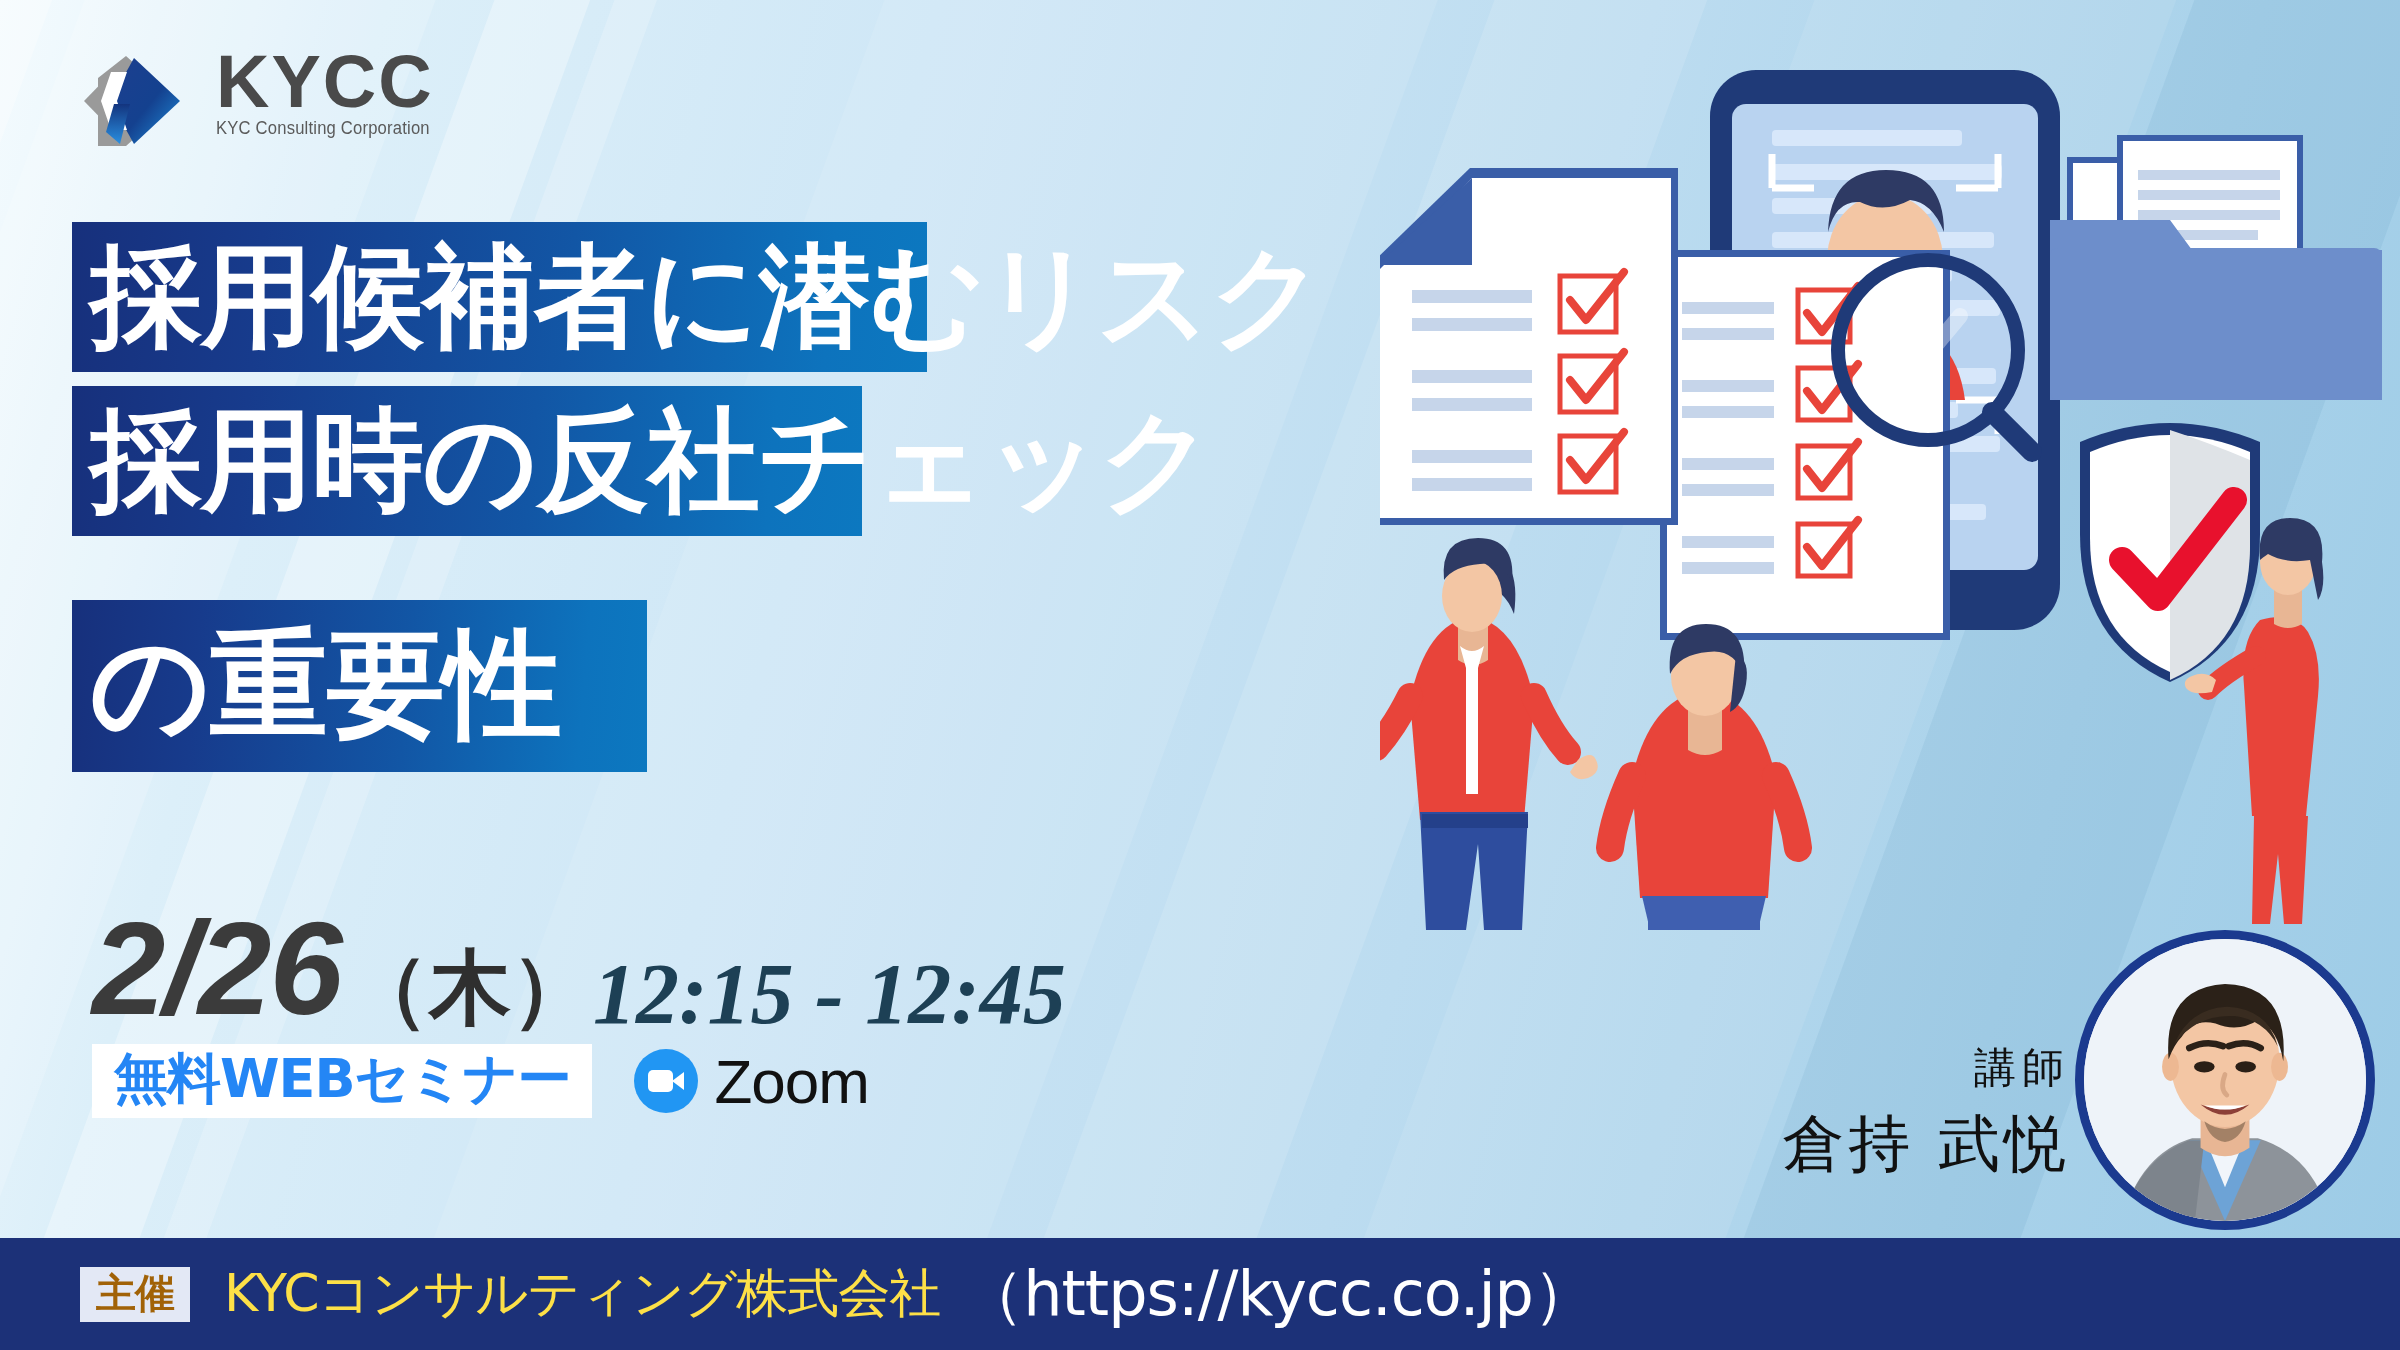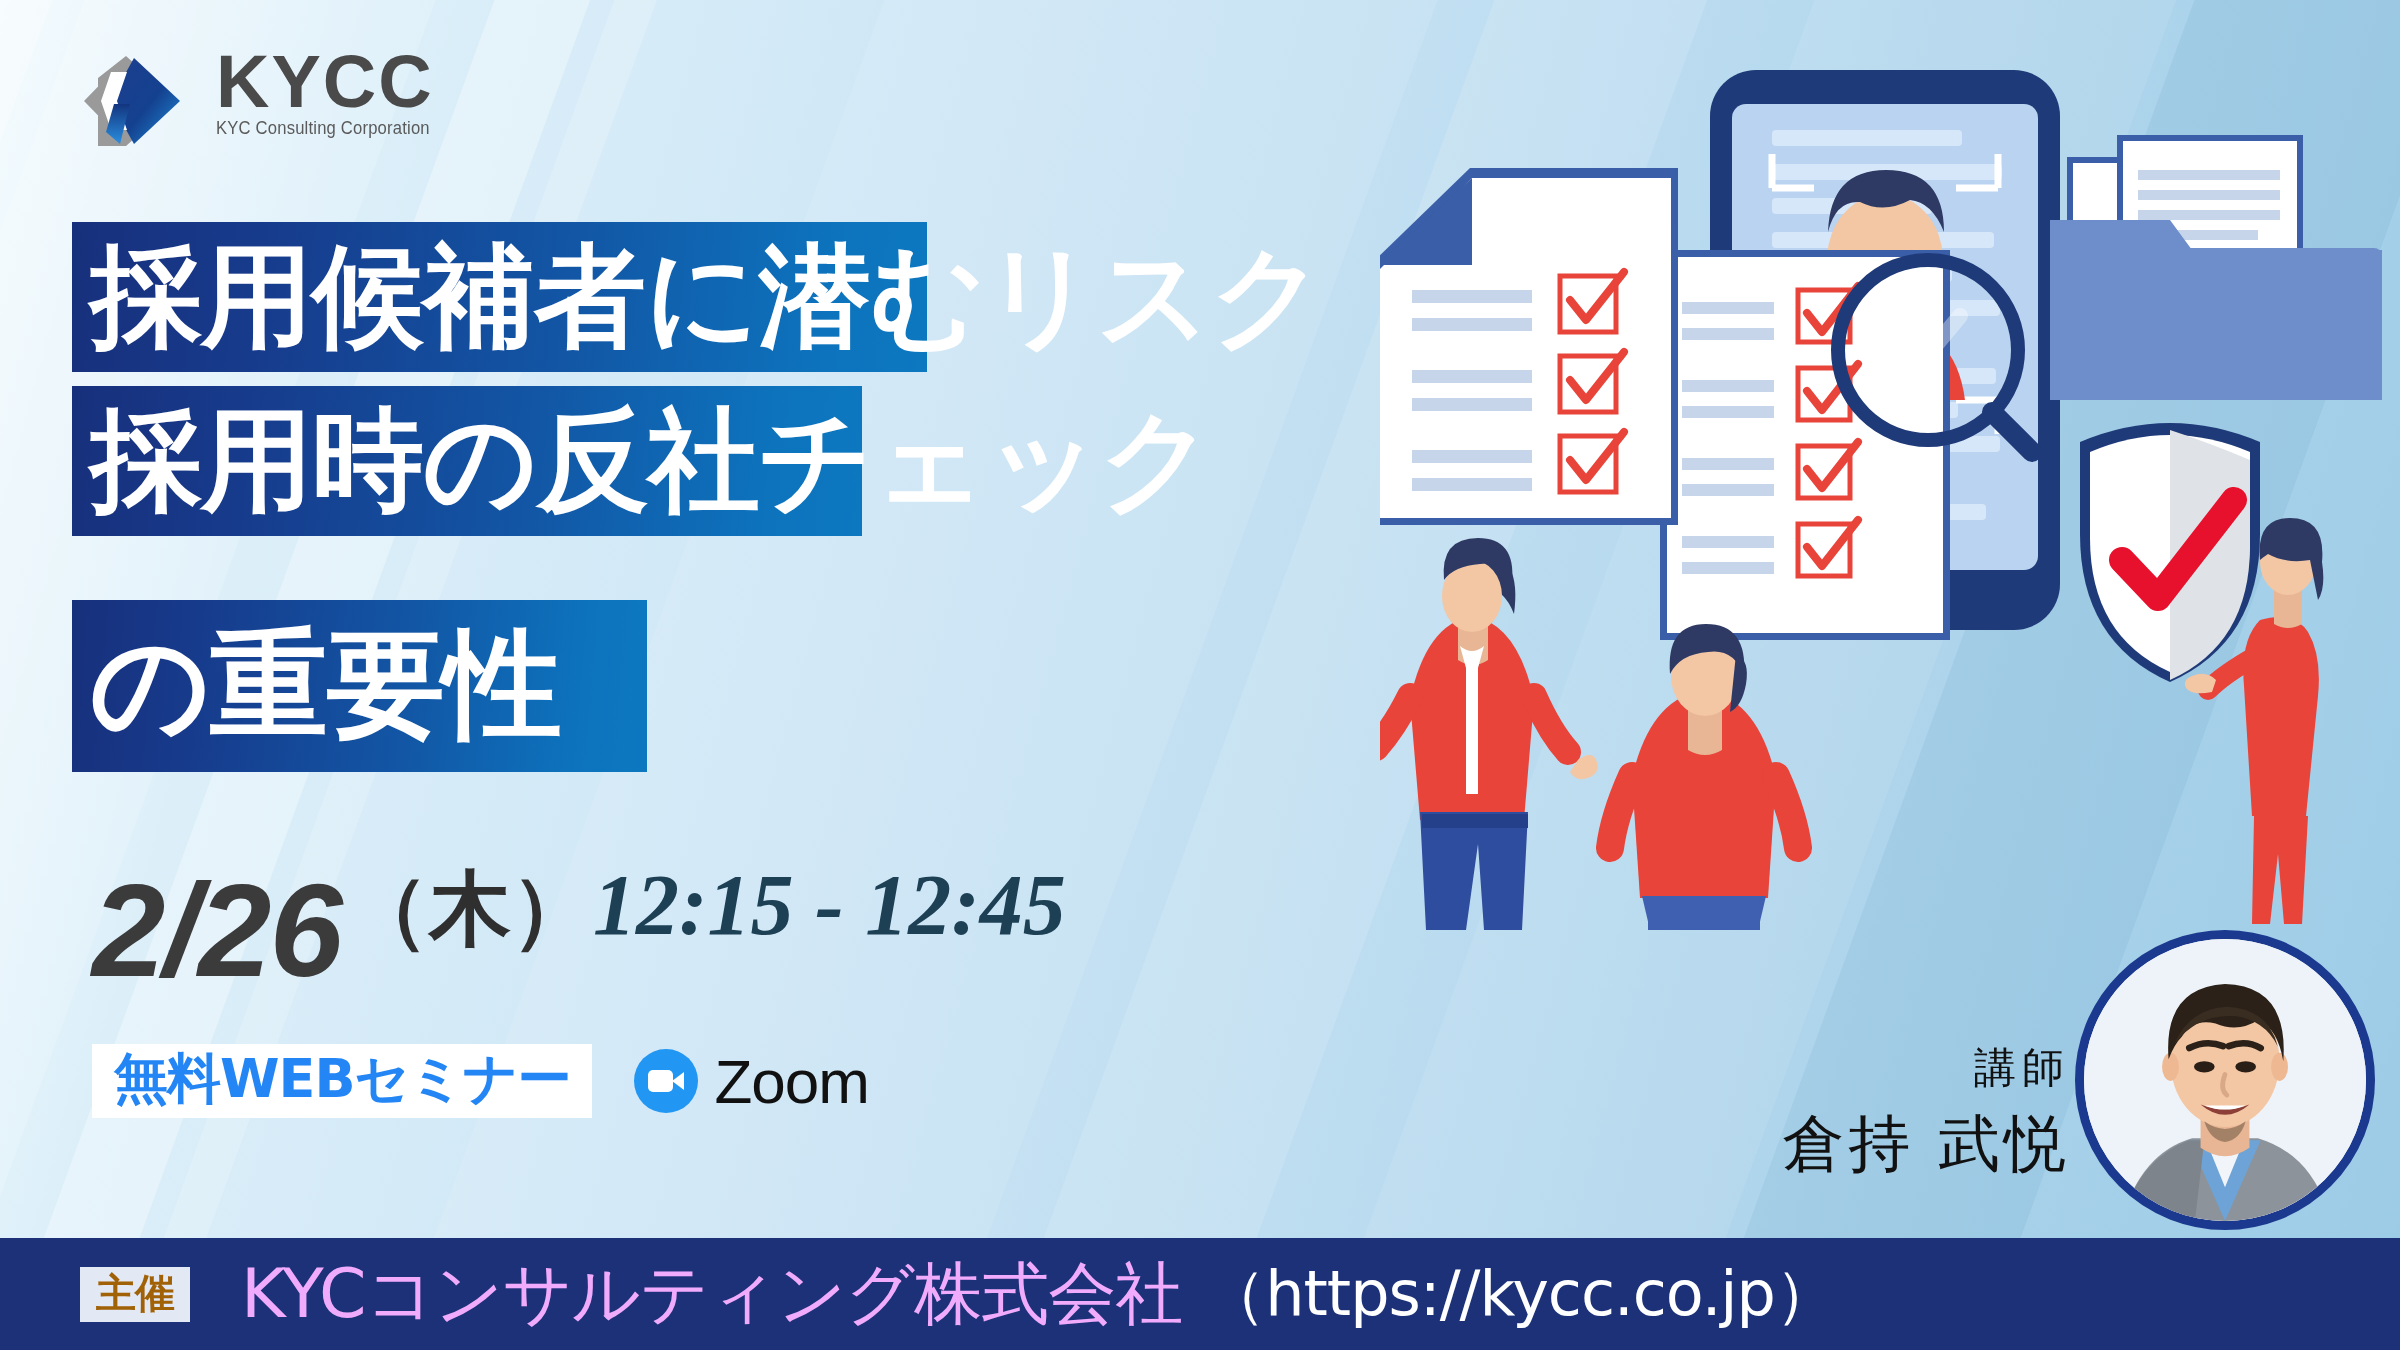--- a/index.html
+++ b/index.html
@@ -42,22 +42,22 @@
                     font-family:"DejaVu Sans","Liberation Sans",sans-serif;
                     letter-spacing:-1px; transform:scaleX(1.0); }
   #tb1 { left:72px; top:222px;  width:855px; height:150px; }
   #tb1 span { font-size:112px; }
   #tb2 { left:72px; top:386px;  width:790px; height:150px; }
   #tb2 span { font-size:112px; }
   #tb3 { left:72px; top:600px;  width:575px; height:172px; }
   #tb3 span { font-size:118px; }
 
   
-  #date-row { position:absolute; left:92px; top:855px; z-index:6;
-              display:flex; align-items:flex-start; }
+  #date-row { position:absolute; left:92px; top:893px; z-index:6;
+              display:flex; align-items:flex-end; }
   #date-main { font-size:132px; font-weight:700; color:#3b3b3b; font-style:italic;
                letter-spacing:-2px; font-family:"Liberation Sans",sans-serif; }
   #date-dow { font-size:82px; font-weight:700; color:#2f2f2f; margin-left:6px;
               font-family:"DejaVu Sans","Liberation Sans",sans-serif; }
   #date-time { font-size:86px; font-weight:700; color:#1d4055; font-style:italic;
                letter-spacing:0px; font-family:Liberation Serif, serif; }
 
   
   #webinar-row { position:absolute; left:92px; top:1044px; z-index:6; display:flex; align-items:center; }
   #free-badge { background:#ffffff; color:#2486f5; font-size:54px; font-weight:700;
@@ -74,21 +74,21 @@
                     border-right:12px solid #fff; }
   #zoom-word { font-size:62px; color:#111; margin-left:16px; letter-spacing:-1px;
                font-family:"Liberation Sans",sans-serif; }
 
   
   #bottom-bar { position:absolute; left:0; bottom:0; width:2400px; height:112px; z-index:7;
                 background:#1c3178; display:flex; align-items:center; padding-left:80px; }
   #host-badge { background:#e3e8f5; color:#a16207; font-size:40px; font-weight:700;
                 padding:6px 16px 9px 16px; line-height:1; letter-spacing:-1px;
                 font-family:"DejaVu Sans","Liberation Sans",sans-serif; }
-  #host-name { color:#f0abfc; font-size:68px; margin-left:51px; letter-spacing:-1px;
+  #host-name { color:#fde047; font-size:52px; margin-left:34px; letter-spacing:-1px;
                font-family:"DejaVu Sans","Liberation Sans",sans-serif; }
   #host-url { color:#fff; font-size:62px; margin-left:22px; letter-spacing:-1px;
               font-family:"DejaVu Sans","Liberation Sans",sans-serif; }
 
   
   #speaker { position:absolute; right:330px; top:1040px; z-index:6; text-align:right;margin-left:24px; }
   #speaker-label { font-size:42px; color:#111; letter-spacing:6px;
                    font-family:"DejaVu Sans","Liberation Sans",sans-serif; }
   #speaker-name { font-size:62px; color:#111; letter-spacing:4px; margin-top:6px;
                   font-family:"DejaVu Sans","Liberation Sans",sans-serif; }

